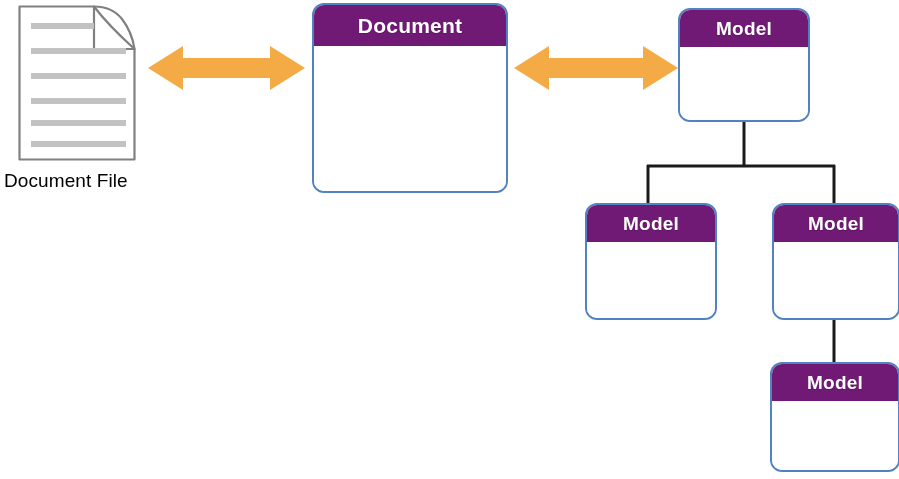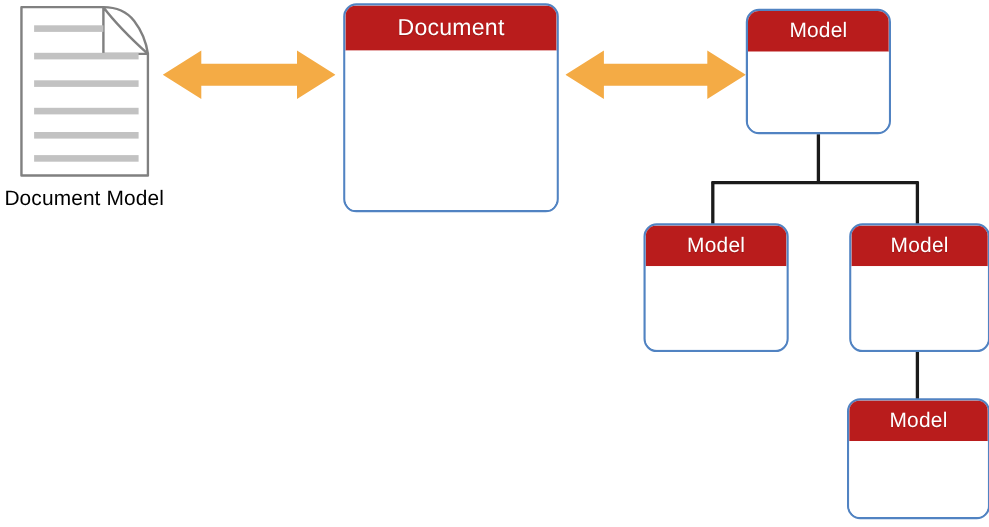--- a/index.html
+++ b/index.html
@@ -54,23 +54,23 @@
     position: absolute;
     box-sizing: border-box;
     border: 2px solid #5183C2;
     border-radius: 12px;
     background: #ffffff;
     overflow: hidden;
   }
   .node-header {
     box-sizing: border-box;
     width: 100%;
-    background: #b91c1c;
+    background: #701a75;
     color: #ffffff;
-    font-weight: normal;
+    font-weight: bold;
     text-align: center;
     display: flex;
     align-items: center;
     justify-content: center;
     letter-spacing: 0.2px;
     text-shadow: 0 1px 1px rgba(0,0,0,0.18);
   }
   .node-body {
     background: #ffffff;
     width: 100%;
@@ -131,21 +131,21 @@
       <path d="M76,1.5 Q90,20 116.5,44 L76,44 Z" fill="#ffffff" stroke="#808080" stroke-width="2.2" stroke-linejoin="round"></path>
 
       <rect x="13" y="18" width="63" height="6" fill="#C2C2C2"></rect>
       <rect x="13" y="43" width="95" height="6" fill="#C2C2C2"></rect>
       <rect x="13" y="68" width="95" height="6" fill="#C2C2C2"></rect>
       <rect x="13" y="93" width="95" height="6" fill="#C2C2C2"></rect>
       <rect x="13" y="115" width="95" height="6" fill="#C2C2C2"></rect>
       <rect x="13" y="136" width="95" height="6" fill="#C2C2C2"></rect>
     </svg>
   </div>
-  <div class="doc-file-label">Document Model</div>
+  <div class="doc-file-label">Document File</div>
 
   <div class="arrow" id="arrow-file-document">
     <svg viewBox="0 0 157 48" width="157" height="48" xmlns="http://www.w3.org/2000/svg">
       <path d="M0,24 L35,2 L35,14 L122,14 L122,2 L157,24 L122,46 L122,34 L35,34 L35,46 Z" fill="#F4AB45"></path>
     </svg>
   </div>
 
   <div class="node" id="node-document">
     <div class="node-header">Document</div>
     <div class="node-body"></div>

